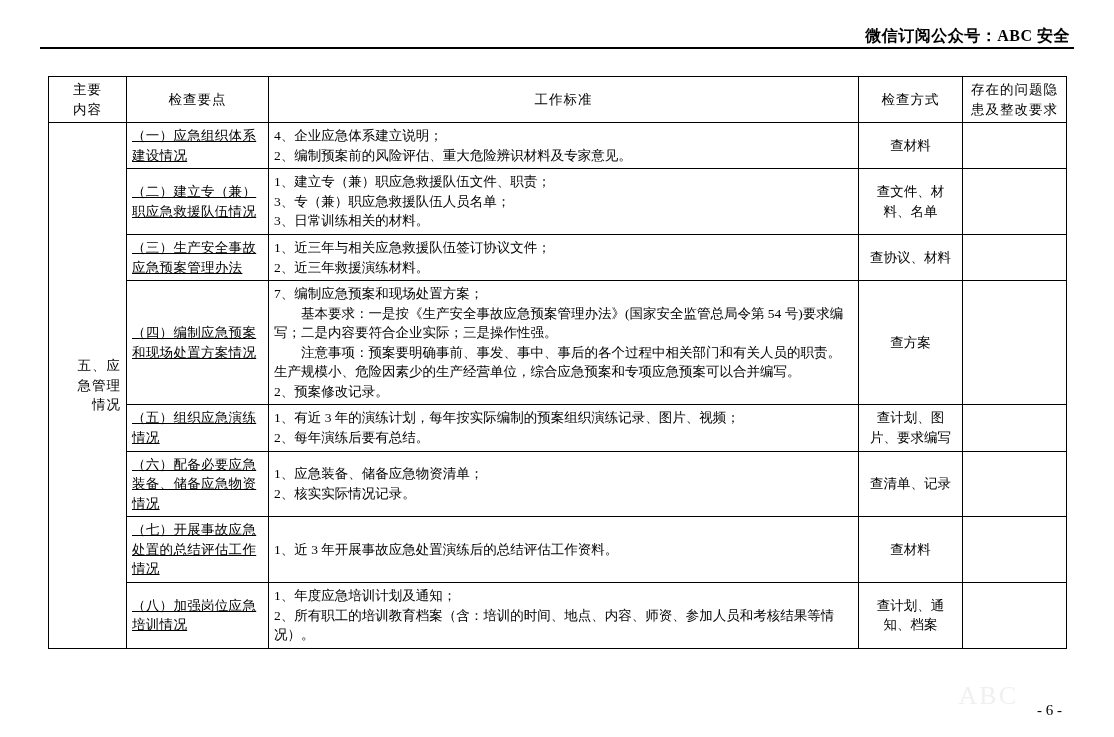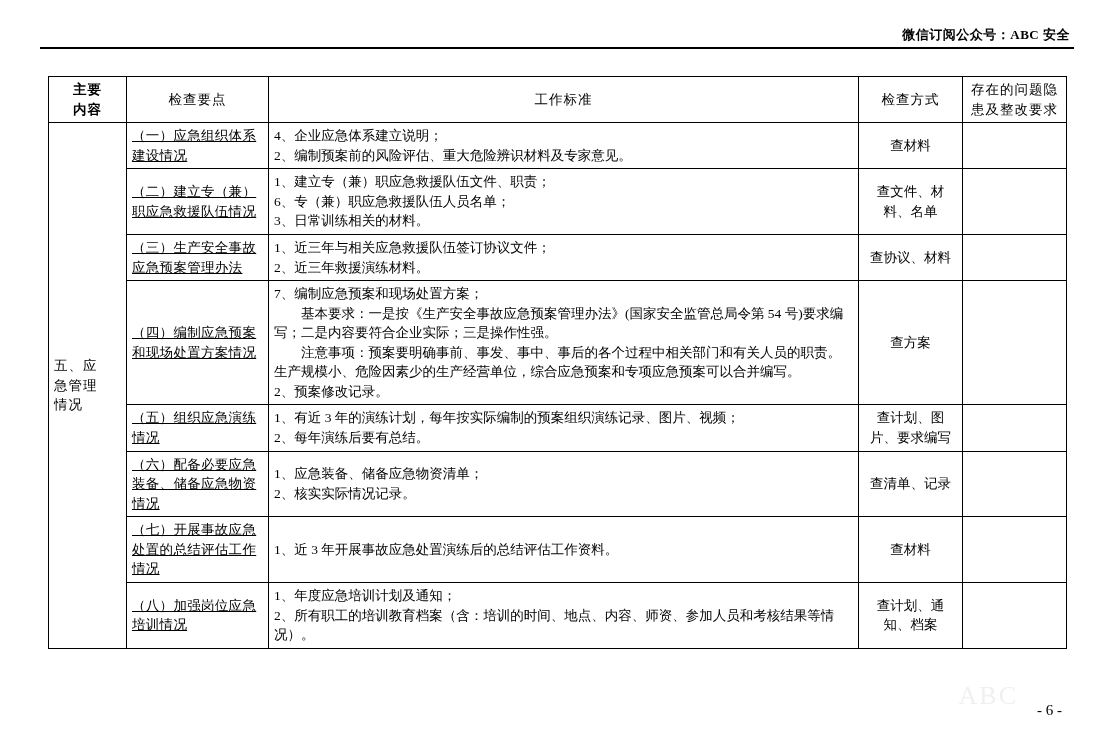--- a/index.html
+++ b/index.html
@@ -20,21 +20,21 @@
     width: 1114px;
     height: 737px;
     box-sizing: border-box;
   }
   .header-line {
     position: absolute;
     top: 26px;
     right: 44px;
     font-family: "Liberation Serif", "DejaVu Serif", serif;
     font-weight: bold;
-    font-size: 13px;
+    font-size: 16px;
     letter-spacing: 0.5px;
     white-space: nowrap;
   }
   .header-rule {
     position: absolute;
     left: 40px;
     right: 40px;
     top: 47px;
     height: 2px;
     background: #000;
@@ -54,28 +54,28 @@
     font-size: 13.5px;
     line-height: 1.45;
   }
   thead th {
     text-align: center;
     font-weight: normal;
     font-size: 16px;
     letter-spacing: 1px;
     padding: 8px 4px;
   }
-  th.h-main { width: 78px; font-weight: bold; }
+  th.h-main { width: 78px; }
   th.h-point { width: 142px; }
   th.h-std { width: 590px; }
   th.h-way  { width: 104px; }
   th.h-issue{ width: 104px; }
 
   td.cat {
-    text-align: left;
+    text-align: right;
     font-size: 15px;
     letter-spacing: 1px;
     line-height: 1.7;
     padding: 4px 6px;
   }
   td.point {
     font-size: 13.5px;
     line-height: 1.55;
     letter-spacing: 0.3px;
     text-align: left;
@@ -147,21 +147,21 @@
             <p>4、企业应急体系建立说明；</p>
             <p>2、编制预案前的风险评估、重大危险辨识材料及专家意见。</p>
           </td>
           <td class="way">查材料</td>
           <td class="issue"></td>
         </tr>
         <tr>
           <td class="point">（二）建立专（兼）职应急救援队伍情况</td>
           <td class="std">
             <p>1、建立专（兼）职应急救援队伍文件、职责；</p>
-            <p>6、专（兼）职应急救援队伍人员名单；</p>
+            <p>3、专（兼）职应急救援队伍人员名单；</p>
             <p>3、日常训练相关的材料。</p>
           </td>
           <td class="way">查文件、材料、名单</td>
           <td class="issue"></td>
         </tr>
         <tr>
           <td class="point">（三）生产安全事故应急预案管理办法</td>
           <td class="std">
             <p>1、近三年与相关应急救援队伍签订协议文件；</p>
             <p>2、近三年救援演练材料。</p>

